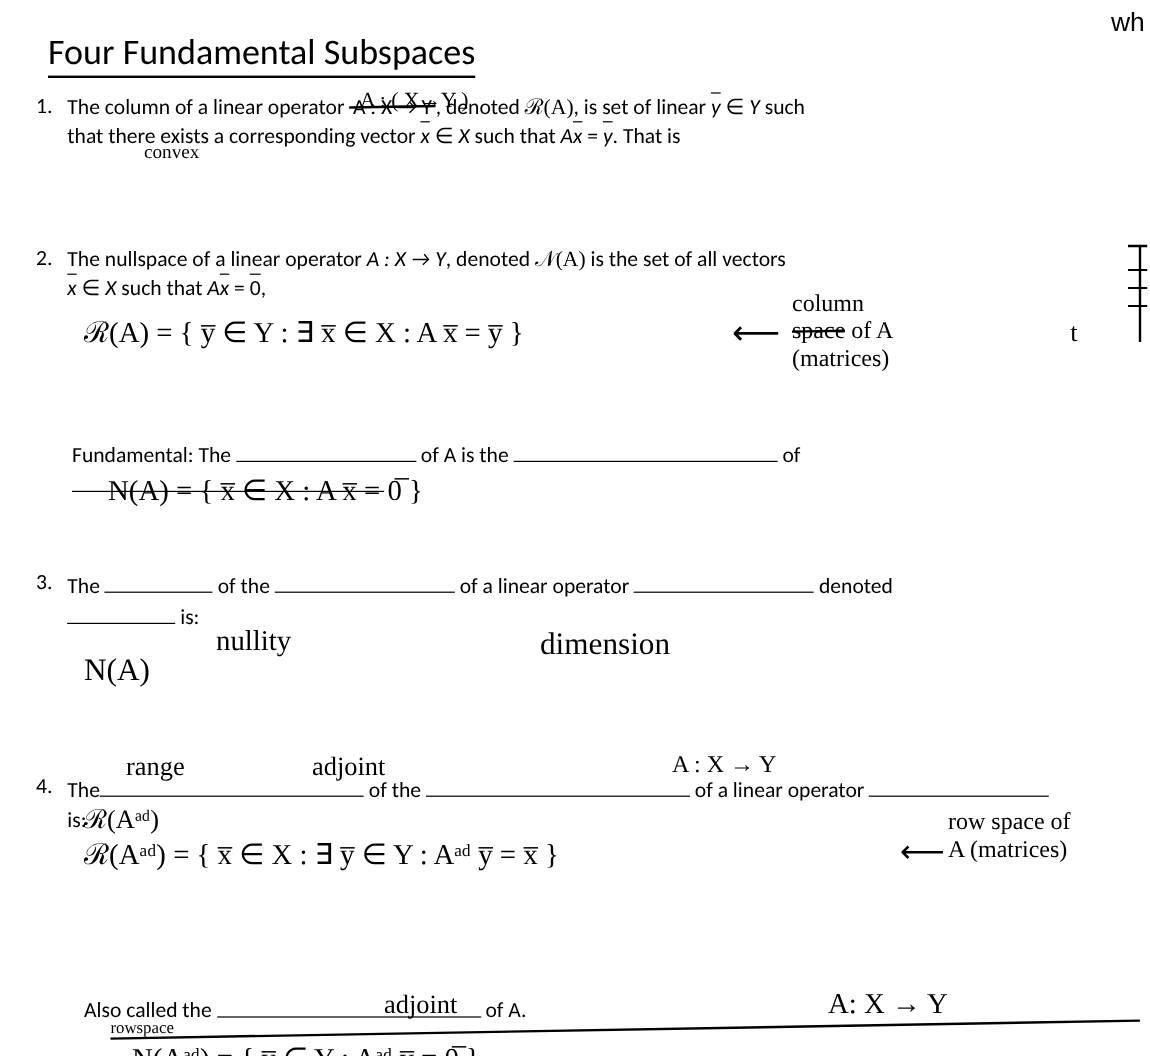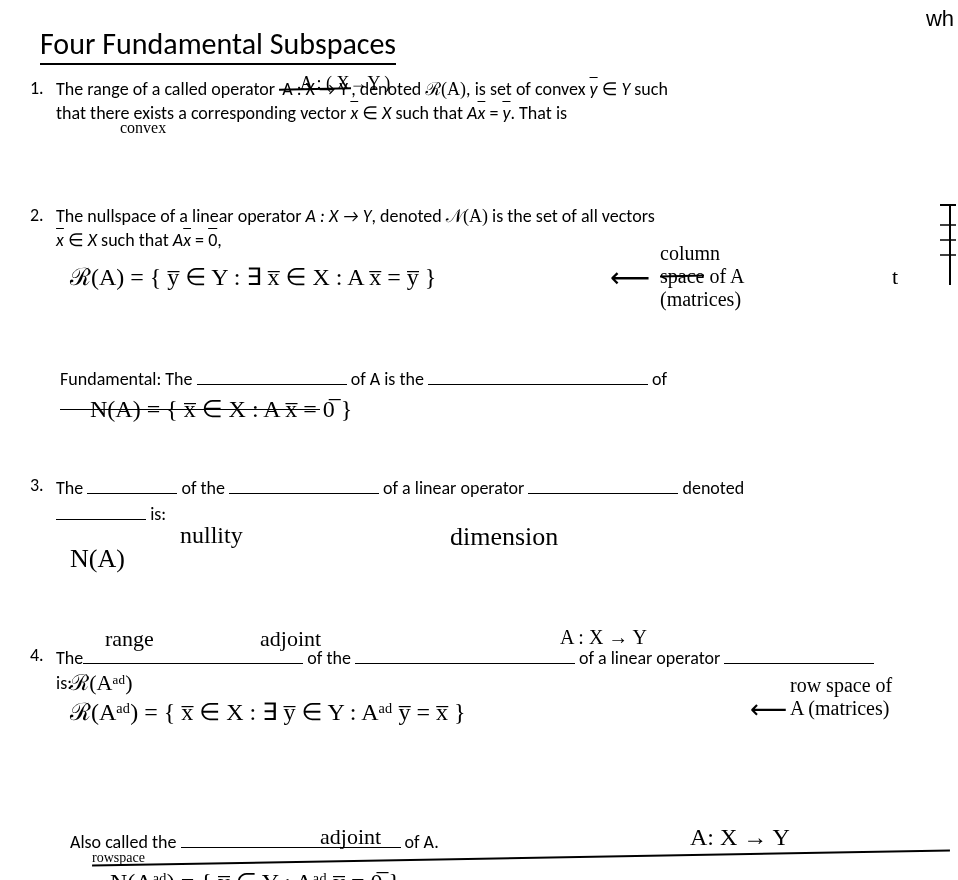--- a/index.html
+++ b/index.html
@@ -81,22 +81,22 @@
 
 <div class="partial" style="top:6px;font-size:22px;">wh</div>
 
 
 <div class="title">Four Fundamental Subspaces</div>
 
 
 <div class="item" style="position:relative;">
   <span class="num">1.</span>
   <span class="itembody">
-    <span>The range of a called operator</span>
-    <span class="strike" style="padding:0 3px;"><span>A : X → Y</span></span><span>, denoted </span><span class="script">ℛ(A)</span><span>, is set of convex </span><span class="ov" style="font-style:italic;">y</span><span> ∈ <i>Y</i> such</span><br>
+    <span>The column of a linear operator</span>
+    <span class="strike" style="padding:0 3px;"><span>A : X → Y</span></span><span>, denoted </span><span class="script">ℛ(A)</span><span>, is set of linear </span><span class="ov" style="font-style:italic;">y</span><span> ∈ <i>Y</i> such</span><br>
     <span>that there exists a corresponding vector </span><span class="ov" style="font-style:italic;">x</span><span> ∈ <i>X</i> such that <i>A</i></span><span class="ov" style="font-style:italic;">x</span><span> = </span><span class="ov" style="font-style:italic;">y</span><span>.  That is</span>
   </span>
   
   <span class="hwabs" style="left:90px; top:42px; font-size:16px;text-align:center;">convex</span>
   <span class="hwabs" style="left:270px; top:-4px; font-size:18px;">A : ( X→Y )</span>
 </div>
 
 <div class="gap"></div>
 
 

